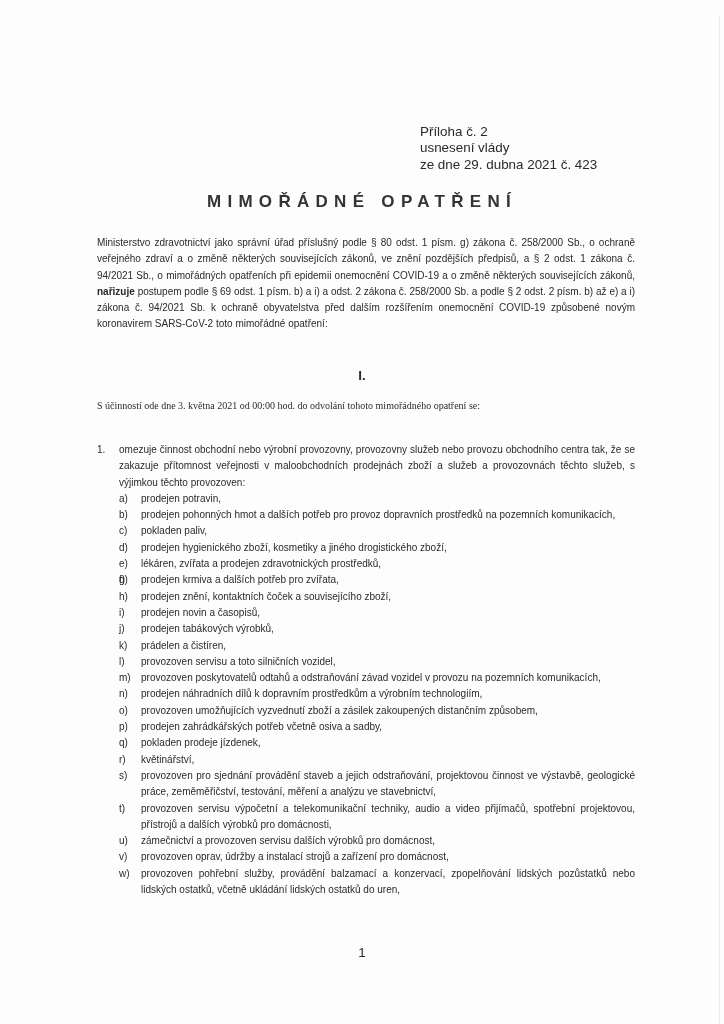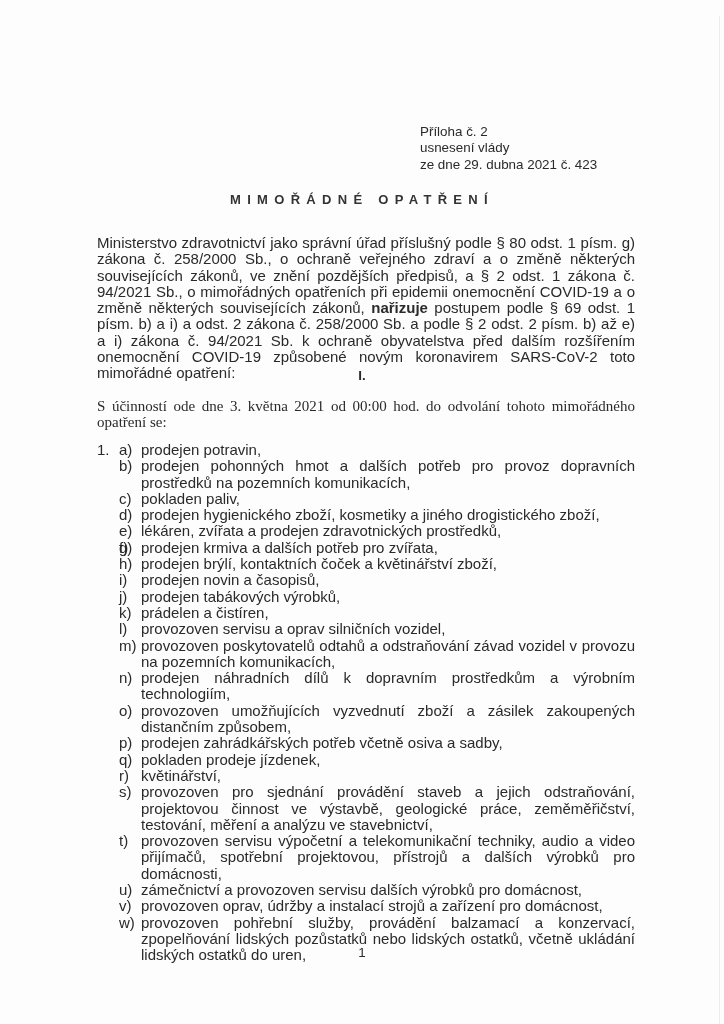--- a/index.html
+++ b/index.html
@@ -11,26 +11,26 @@
     position: relative;
   }
   .page { position: absolute; left: 0; top: 16px; width: 724px; height: 1024px; }
   .edge-right { position: absolute; right: 4px; top: 0; width: 1px; height: 1024px; background: #ececec; }
   .annex {
     position: absolute; left: 420px; top: 108px;
     font-size: 13.4px; line-height: 16.3px;
   }
   .title {
     position: absolute; left: 0; width: 724px; top: 176px;
-    text-align: center; font-weight: bold; font-size: 13px;
+    text-align: center; font-weight: bold; font-size: 17px;
     letter-spacing: 6.3px; color: #333;
   }
   .block {
     position: absolute; left: 97px; width: 538px;
-    font-size: 15px; line-height: 16.3px; text-align: justify;
+    font-size: 10px; line-height: 16.3px; text-align: justify;
   }
   .intro { top: 219px; }
   .intro b { font-weight: bold; }
   .section-h {
     position: absolute; left: 0; width: 724px; top: 352px;
     text-align: center; font-weight: bold; font-size: 13.4px;
   }
   .effect { top: 382px; font-family: Liberation Serif, serif; }
   .list { top: 426px; }
   .item { position: relative; padding-left: 22px; }
@@ -59,33 +59,34 @@
 
   <div class="block intro"><span>Ministerstvo zdravotnictví jako správní úřad příslušný podle § 80 odst. 1 písm. g) zákona č. 258/2000 Sb., o ochraně veřejného zdraví a o změně některých souvisejících zákonů, ve znění pozdějších předpisů, a § 2 odst. 1 zákona č. 94/2021 Sb., o mimořádných opatřeních při epidemii onemocnění COVID-19 a o změně některých souvisejících zákonů,</span> <b>nařizuje</b> <span>postupem podle § 69 odst. 1 písm. b) a i) a odst. 2 zákona č. 258/2000 Sb. a podle § 2 odst. 2 písm. b) až e) a i) zákona č. 94/2021 Sb. k ochraně obyvatelstva před dalším rozšířením onemocnění COVID-19 způsobené novým koronavirem SARS-CoV-2 toto mimořádné opatření:</span></div>
 
   <div class="section-h">I.</div>
 
   <div class="block effect">S účinností ode dne 3. května 2021 od 00:00 hod. do odvolání tohoto mimořádného opatření se:</div>
 
   <div class="block list">
     <div class="item">
       <span class="num">1.</span>
+      <div>omezuje činnost obchodní nebo výrobní provozovny, provozovny služeb nebo provozu obchodního centra tak, že se zakazuje přítomnost veřejnosti v maloobchodních prodejnách zboží a služeb a provozovnách těchto služeb, s výjimkou těchto provozoven:</div>
       <ul class="sub">
         <li><span class="lt">a)</span><span>prodejen potravin,</span></li>
         <li><span class="lt">b)</span><span>prodejen pohonných hmot a dalších potřeb pro provoz dopravních prostředků na pozemních komunikacích,</span></li>
         <li><span class="lt">c)</span><span>pokladen paliv,</span></li>
         <li><span class="lt">d)</span><span>prodejen hygienického zboží, kosmetiky a jiného drogistického zboží,</span></li>
         <li><span class="lt">e)</span><span>lékáren, zvířata a prodejen zdravotnických prostředků,</span></li>
         <li><span class="lt">f)</span></li>
         <li><span class="lt">g)</span><span>prodejen krmiva a dalších potřeb pro zvířata,</span></li>
-        <li><span class="lt">h)</span><span>prodejen brýlí, kontaktních čoček a květinářství zboží,</span></li>
+        <li><span class="lt">h)</span><span>prodejen znění, kontaktních čoček a souvisejícího zboží,</span></li>
         <li><span class="lt">i)</span><span>prodejen novin a časopisů,</span></li>
         <li><span class="lt">j)</span><span>prodejen tabákových výrobků,</span></li>
         <li><span class="lt">k)</span><span>prádelen a čistíren,</span></li>
-        <li><span class="lt">l)</span><span>provozoven servisu a oprav silničních vozidel,</span></li>
+        <li><span class="lt">l)</span><span>provozoven servisu a toto silničních vozidel,</span></li>
         <li><span class="lt">m)</span><span>provozoven poskytovatelů odtahů a odstraňování závad vozidel v provozu na pozemních komunikacích,</span></li>
         <li><span class="lt">n)</span><span>prodejen náhradních dílů k dopravním prostředkům a výrobním technologiím,</span></li>
         <li><span class="lt">o)</span><span>provozoven umožňujících vyzvednutí zboží a zásilek zakoupených distančním způsobem,</span></li>
         <li><span class="lt">p)</span><span>prodejen zahrádkářských potřeb včetně osiva a sadby,</span></li>
         <li><span class="lt">q)</span><span>pokladen prodeje jízdenek,</span></li>
         <li><span class="lt">r)</span><span>květinářství,</span></li>
         <li><span class="lt">s)</span><span>provozoven pro sjednání provádění staveb a jejich odstraňování, projektovou činnost ve výstavbě, geologické práce, zeměměřičství, testování, měření a analýzu ve stavebnictví,</span></li>
         <li><span class="lt">t)</span><span>provozoven servisu výpočetní a telekomunikační techniky, audio a video přijímačů, spotřební projektovou, přístrojů a dalších výrobků pro domácnosti,</span></li>
         <li><span class="lt">u)</span><span>zámečnictví a provozoven servisu dalších výrobků pro domácnost,</span></li>
         <li><span class="lt">v)</span><span>provozoven oprav, údržby a instalací strojů a zařízení pro domácnost,</span></li>

